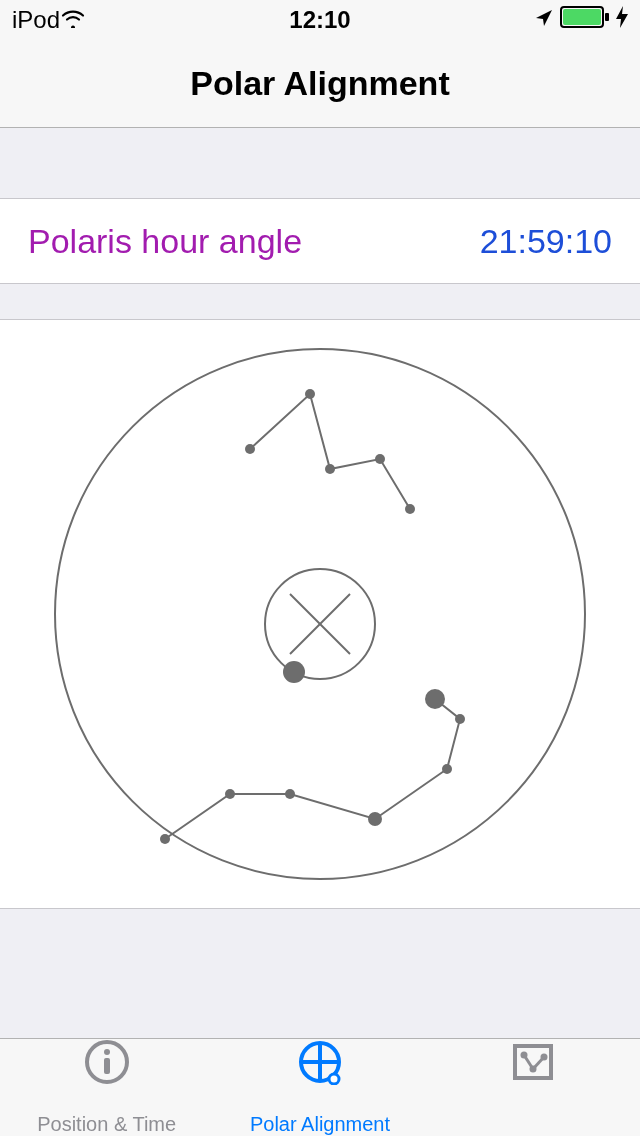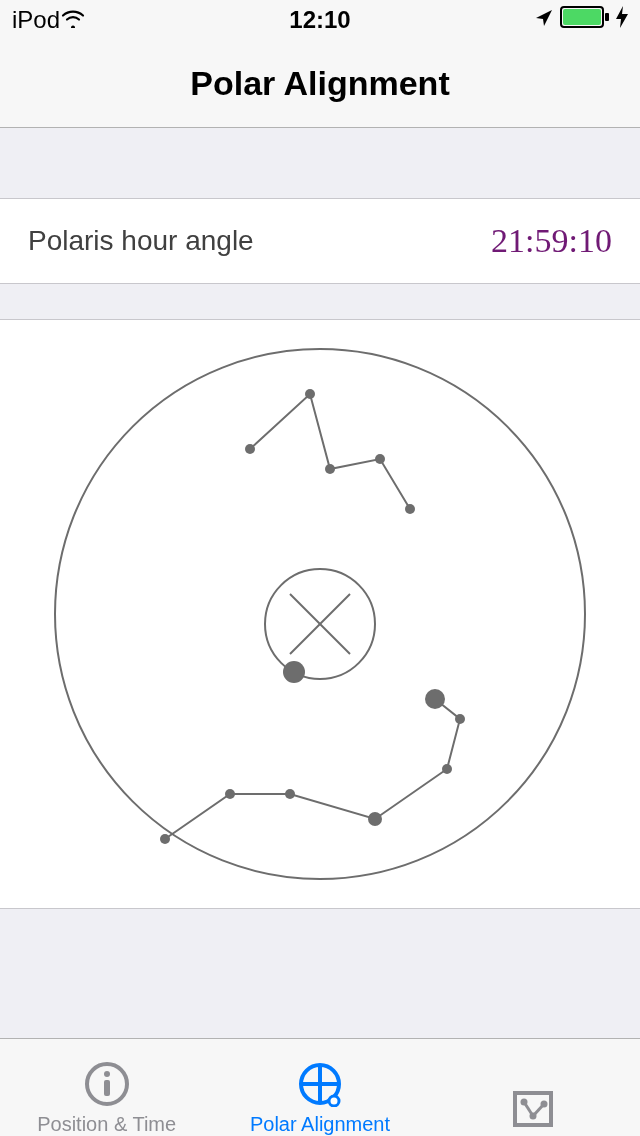--- a/index.html
+++ b/index.html
@@ -60,28 +60,27 @@
     .row {
       background: #fff;
       border-top: 1px solid #c8c7cc;
       border-bottom: 1px solid #c8c7cc;
       height: 86px;
       display: flex;
       align-items: center;
       padding: 0 28px;
     }
     .row-label {
-      font-size: 28px;
-      color: #404040;
+      font-size: 34px;
+      color: #a21caf;
       flex: 1;
     }
     .row-value {
       font-size: 34px;
-      color: #701a75;
-      font-family: Liberation Serif, serif;
+      color: #1d4ed8;
     }
     .spacer-mid {
       height: 35px;
       background: #efeff4;
     }
     .scope-panel {
       background: #fff;
       border-top: 1px solid #c8c7cc;
       border-bottom: 1px solid #c8c7cc;
       height: 590px;
@@ -97,21 +96,21 @@
       height: 98px;
       background: #f7f7f7;
       border-top: 1px solid #b2b2b2;
       display: flex;
     }
     .tab-item {
       flex: 1;
       display: flex;
       flex-direction: column;
       align-items: center;
-      justify-content: flex-end;
+      justify-content: space-between;
       gap: 2px;
       color: #8e8e93;
     }
     .tab-item.active {
       color: #007aff;
     }
     .tab-label {
       font-size: 20px;
     }
     .wifi-icon, .loc-icon, .batt, .bolt {

